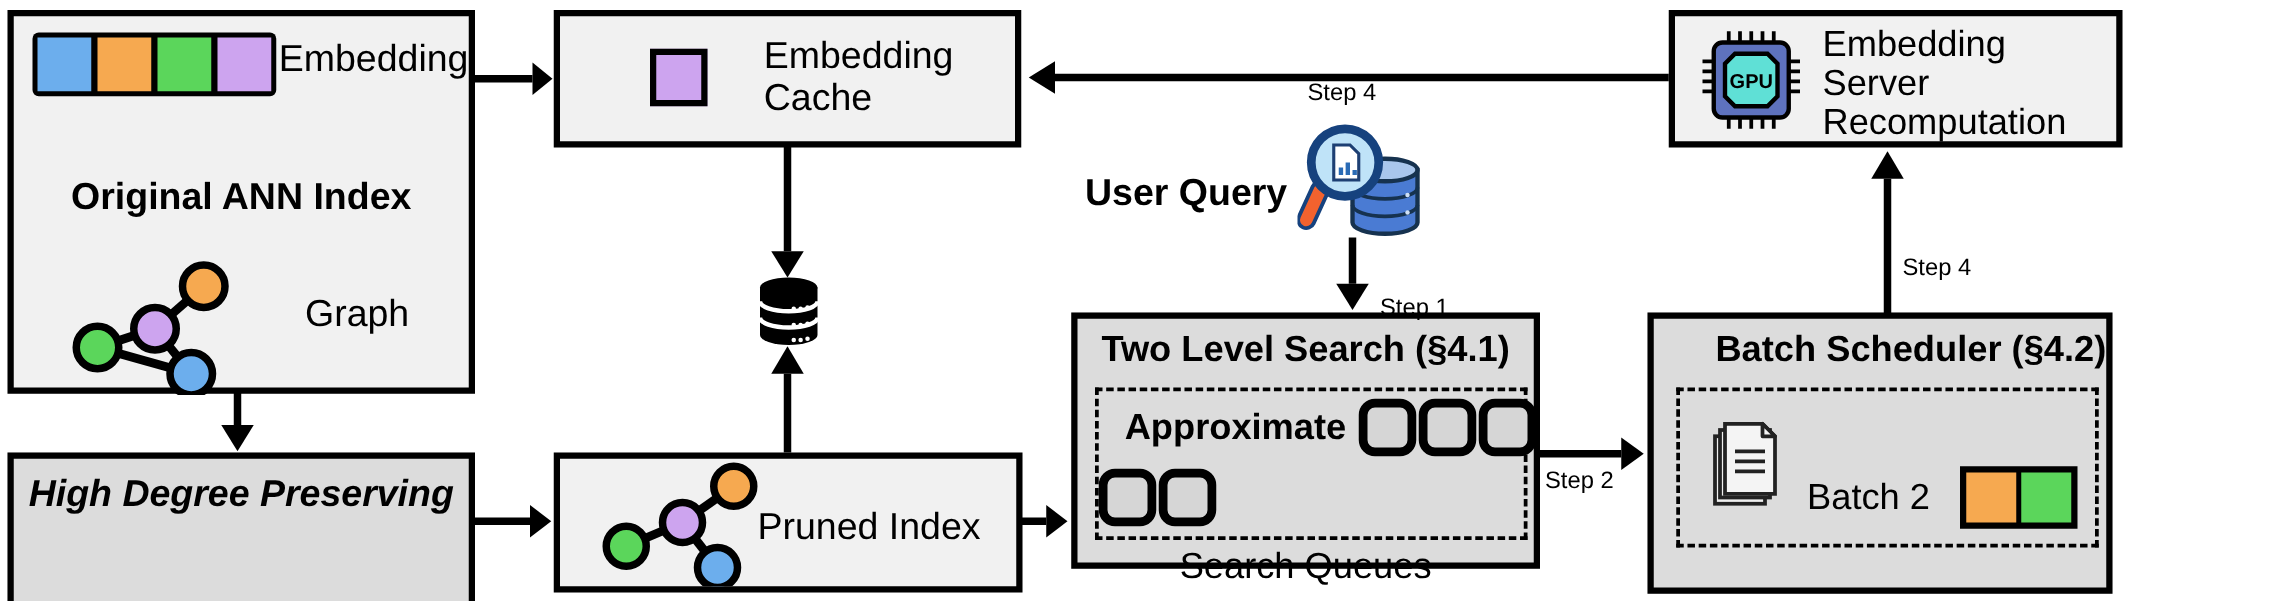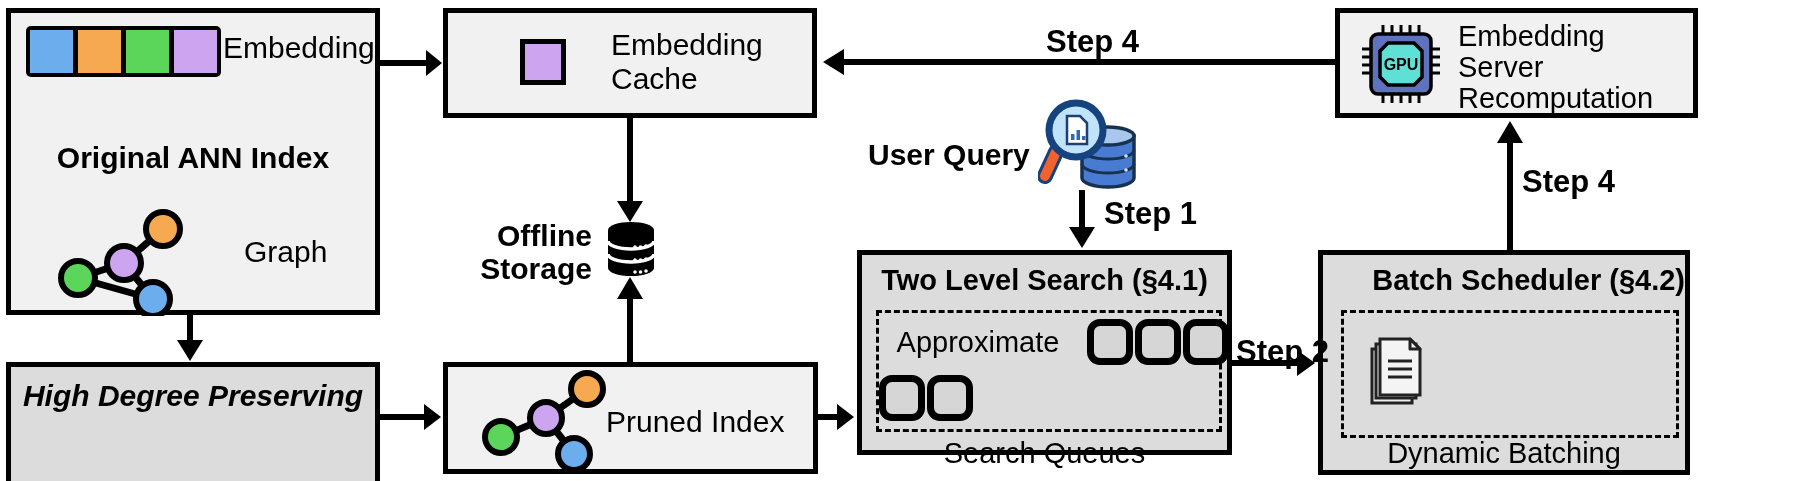--- a/index.html
+++ b/index.html
@@ -6,33 +6,33 @@
   #canvas{
     position:relative;width:1817px;height:481px;background:#ffffff;overflow:hidden;
     font-family:"Liberation Sans",sans-serif;color:#000;padding-left:15px;
   }
   .box{position:absolute;border:5px solid #000;box-sizing:border-box;}
   .light{background:#F1F1F1;}
   .dark{background:#DCDCDC;}
   .lbl{position:absolute;font-size:30px;line-height:34px;white-space:nowrap;}
   .bold{font-weight:700;}
   .center{left:0;right:0;text-align:center;}
-  .steplbl{position:absolute;font-size:31px;font-weight:700;white-space:nowrap;}
+  .steplbl{position:absolute;font-size:19px;font-weight:400;white-space:nowrap;margin-top:40px;}
   
   .strip{position:absolute;display:flex;gap:5px;background:#000;padding:4px;border-radius:5px;}
   .strip .sq{width:43px;height:43px;}
   .sq-blue{background:#6CAEED;} .sq-orange{background:#F6A950;}
   .sq-green{background:#5BD65B;} .sq-purple{background:#CDA4EF;}
   
   .cache-chip{position:absolute;width:46px;height:46px;border:5px solid #000;box-sizing:border-box;background:#CDA4EF;}
   
   .dashed{position:absolute;border:3px dashed #000;box-sizing:border-box;}
   
   .tls-row{position:absolute;left:0;display:flex;align-items:center;}
-  .tls-row .rowlbl{display:inline-block;width:198px;text-align:center;font-size:29px;margin-right:10px;white-space:nowrap;}
+  .tls-row .rowlbl{display:inline-block;width:198px;text-align:right;font-size:29px;margin-right:10px;white-space:nowrap;font-weight:bold;}
   .qsq{width:46px;height:46px;border:7px solid #000;border-radius:13px;background:#D6D6D6;box-sizing:border-box;margin-right:2px;}
   
   .batch-row{position:absolute;left:0;display:flex;align-items:center;}
   .batch-row .rowlbl{display:inline-block;width:200px;text-align:right;font-size:29px;margin-right:24px;white-space:nowrap;}
   .bstrip{display:flex;gap:4px;background:#000;padding:5px;}
   .bstrip .bsq{width:40px;height:40px;}
   svg{display:block;}
   .icon{position:absolute;}
   #arrows{position:absolute;left:0;top:0;pointer-events:none;z-index:6;}
 </style>
@@ -68,24 +68,20 @@
   </div>
 
   <div class="box light" style="left:443px;top:8px;width:374px;height:110px;">
     <div class="cache-chip" style="left:72px;top:26px;"></div>
     <div class="lbl" style="left:163px;top:15px;">
       <span style="display:block">Embedding</span>
       <span style="display:block">Cache</span>
     </div>
   </div>
 
-  <div class="lbl bold" style="left:460px;top:219px;width:132px;text-align:right;line-height:33px;">
-    <span style="display:block">Offline</span>
-    <span style="display:block">Storage</span>
-  </div>
   <svg class="icon" style="left:606px;top:221px;" width="50" height="56" viewBox="0 0 50 56">
     <path d="M2,9 v38 a23,8 0 0 0 46,0 v-38 z" fill="#000"></path>
     <ellipse cx="25" cy="9" rx="23" ry="8" fill="#000"></ellipse>
     <path d="M2,20 a23,8 0 0 0 46,0" fill="none" stroke="#fff" stroke-width="3.5"></path>
     <path d="M2,33 a23,8 0 0 0 46,0" fill="none" stroke="#fff" stroke-width="3.5"></path>
     <g fill="#fff">
       <circle cx="29" cy="26" r="1.8"></circle>
         <circle cx="34.5" cy="26" r="1.8"></circle>
         <circle cx="40" cy="25" r="1.8"></circle>
       <circle cx="29" cy="39" r="1.8"></circle>
@@ -162,22 +158,28 @@
     <div class="dashed" style="left:18px;top:55px;width:338px;height:128px;">
       <svg class="icon" style="left:22px;top:24px;" width="60" height="72" viewBox="0 0 60 72">
         <rect x="6" y="12" width="40" height="54" fill="#EFEFEF" stroke="#222" stroke-width="3"></rect>
         <rect x="10" y="7" width="40" height="54" fill="#EFEFEF" stroke="#222" stroke-width="3"></rect>
         <path d="M14,2 h30 l10,10 v46 h-40 z" fill="#F4F4F4" stroke="#222" stroke-width="3"></path>
         <path d="M44,2 v10 h10 z" fill="#F4F4F4" stroke="#222" stroke-width="3" stroke-linejoin="round"></path>
         <line x1="22" y1="24" x2="46" y2="24" stroke="#222" stroke-width="3"></line>
         <line x1="22" y1="32" x2="46" y2="32" stroke="#222" stroke-width="3"></line>
         <line x1="22" y1="40" x2="46" y2="40" stroke="#222" stroke-width="3"></line>
       </svg>
-    </div>
-    <div class="lbl center" style="top:181px;font-size:29px;">Dynamic Batching</div>
+      <div class="batch-row" style="top:60px;">
+        <span class="rowlbl">Batch 2</span>
+        <div class="bstrip">
+          <div class="bsq sq-orange"></div>
+          <div class="bsq sq-green"></div>
+        </div>
+      </div>
+    </div>
   </div>
 
   <div class="box light" style="left:1335px;top:8px;width:363px;height:110px;">
     <svg class="icon" style="left:18px;top:8px;" width="86" height="86" viewBox="0 0 86 86">
       <g stroke="#000" stroke-width="3">
         <line x1="25" y1="4" x2="25" y2="13"></line>
           <line x1="34" y1="4" x2="34" y2="13"></line>
           <line x1="43" y1="4" x2="43" y2="13"></line>
           <line x1="52" y1="4" x2="52" y2="13"></line>
           <line x1="61" y1="4" x2="61" y2="13"></line>

